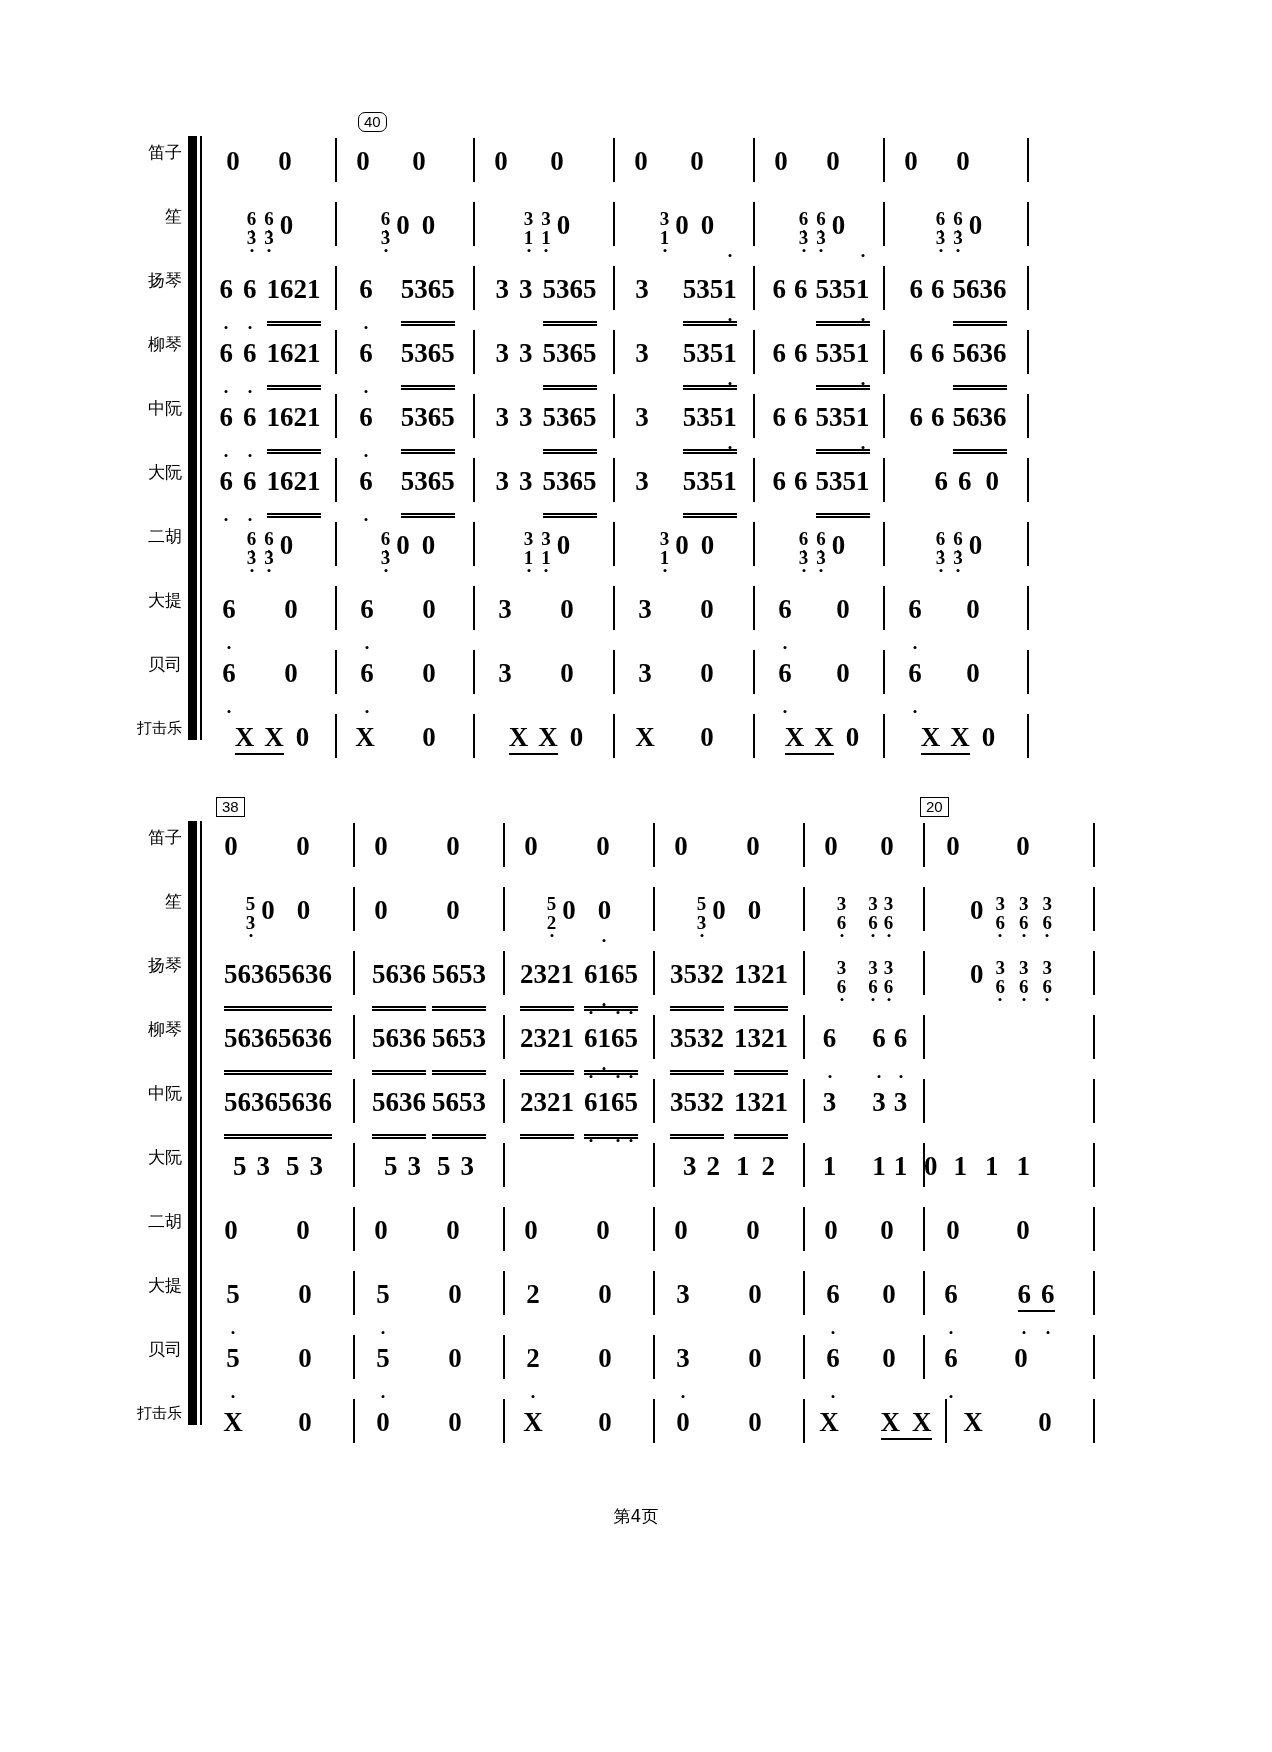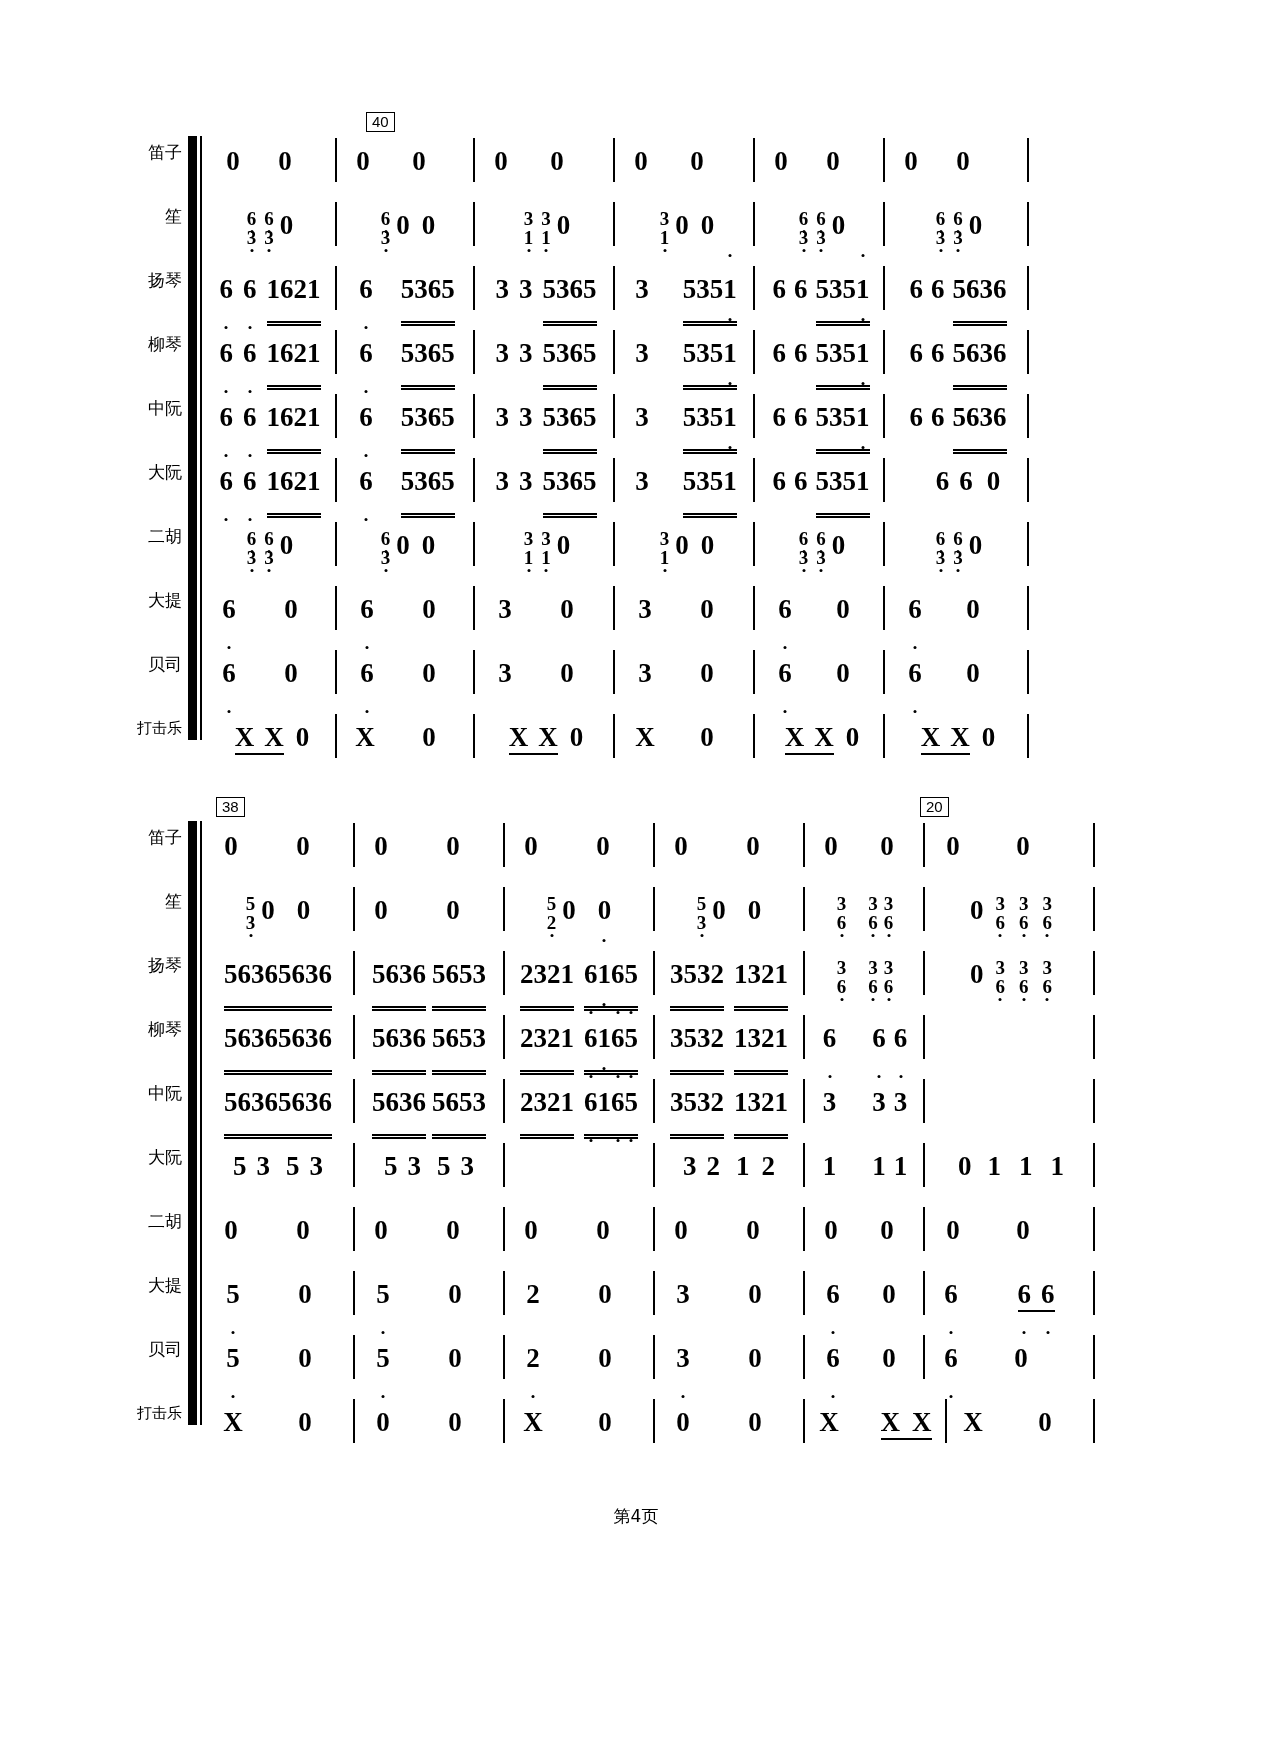--- a/index.html
+++ b/index.html
@@ -175,21 +175,21 @@
   }
 </style>
 </head>
 <body>
 
 <div class="page">
 
   <div class="system" id="system-1">
     <div class="system-inner">
 
-      <div class="rehearsal" style="left:256px; top:-8px;">40</div>
+      <div class="rehearsal" style="left:248px; top:-8px;border-radius:7px;">40</div>
 
       <div class="brace" style="top:16px; height:604px;"></div>
       <div class="brace-thin" style="top:16px; height:604px;"></div>
 
       <div class="label-col">
         <div class="inst-label" style="top:22px;">笛子</div>
         <div class="inst-label" style="top:86px;">笙</div>
         <div class="inst-label" style="top:150px;">扬琴</div>
         <div class="inst-label" style="top:214px;">柳琴</div>
         <div class="inst-label" style="top:278px;">中阮</div>
@@ -343,21 +343,21 @@
         </div>
         <div class="barline" style="left:408px;"></div>
         <div class="cell" style="left:416px; width:130px;">
           3<span style="display:inline-block;width:34px"></span><span class="dbl">535<span class="dot-hi">1</span></span>
         </div>
         <div class="barline" style="left:548px;"></div>
         <div class="cell" style="left:556px; width:120px;">
           6<span style="display:inline-block;width:8px"></span>6<span style="display:inline-block;width:8px"></span><span class="dbl">535<span class="dot-hi">1</span></span>
         </div>
         <div class="barline" style="left:678px;"></div>
-        <div class="cell" style="left:696px; width:134px;">
+        <div class="cell" style="left:660px; width:134px;text-align:right;">
           6<span style="display:inline-block;width:10px"></span>6<span style="display:inline-block;width:14px"></span>0
         </div>
         <div class="barline" style="left:822px;"></div>
       </div>
 
       <div class="row" style="top:394px; width:940px;">
         <div class="cell" style="left:0px; width:130px;">
           <span class="stack"><span class="ud">6</span><span class="ud">3</span></span><span style="display:inline-block;width:8px"></span><span class="stack"><span class="ud">6</span><span class="ud">3</span></span><span style="display:inline-block;width:6px"></span>0
         </div>
         <div class="barline" style="left:130px;"></div>
@@ -608,21 +608,21 @@
         <div class="barline" style="left:298px;"></div>
         <div class="barline" style="left:448px;"></div>
         <div class="cell" style="left:452px; width:144px;">
           3<span style="display:inline-block;width:10px"></span>2<span style="display:inline-block;width:16px"></span>1<span style="display:inline-block;width:12px"></span>2
         </div>
         <div class="barline" style="left:598px;"></div>
         <div class="cell" style="left:604px; width:112px;">
           1<span style="display:inline-block;width:36px"></span>1<span style="display:inline-block;width:8px"></span>1
         </div>
         <div class="barline" style="left:718px;"></div>
-        <div class="cell" style="left:726px; width:160px;">
+        <div class="cell" style="left:692px; width:160px;">
           0<span style="display:inline-block;width:16px"></span>1<span style="display:inline-block;width:18px"></span>1<span style="display:inline-block;width:18px"></span>1
         </div>
         <div class="barline" style="left:888px;"></div>
       </div>
 
       <div class="row" style="top:394px; width:940px;">
         <div class="cell" style="left:8px;  width:36px;">0</div>
         <div class="cell" style="left:80px; width:36px;">0</div>
         <div class="barline" style="left:148px;"></div>
         <div class="cell" style="left:158px; width:36px;">0</div>

